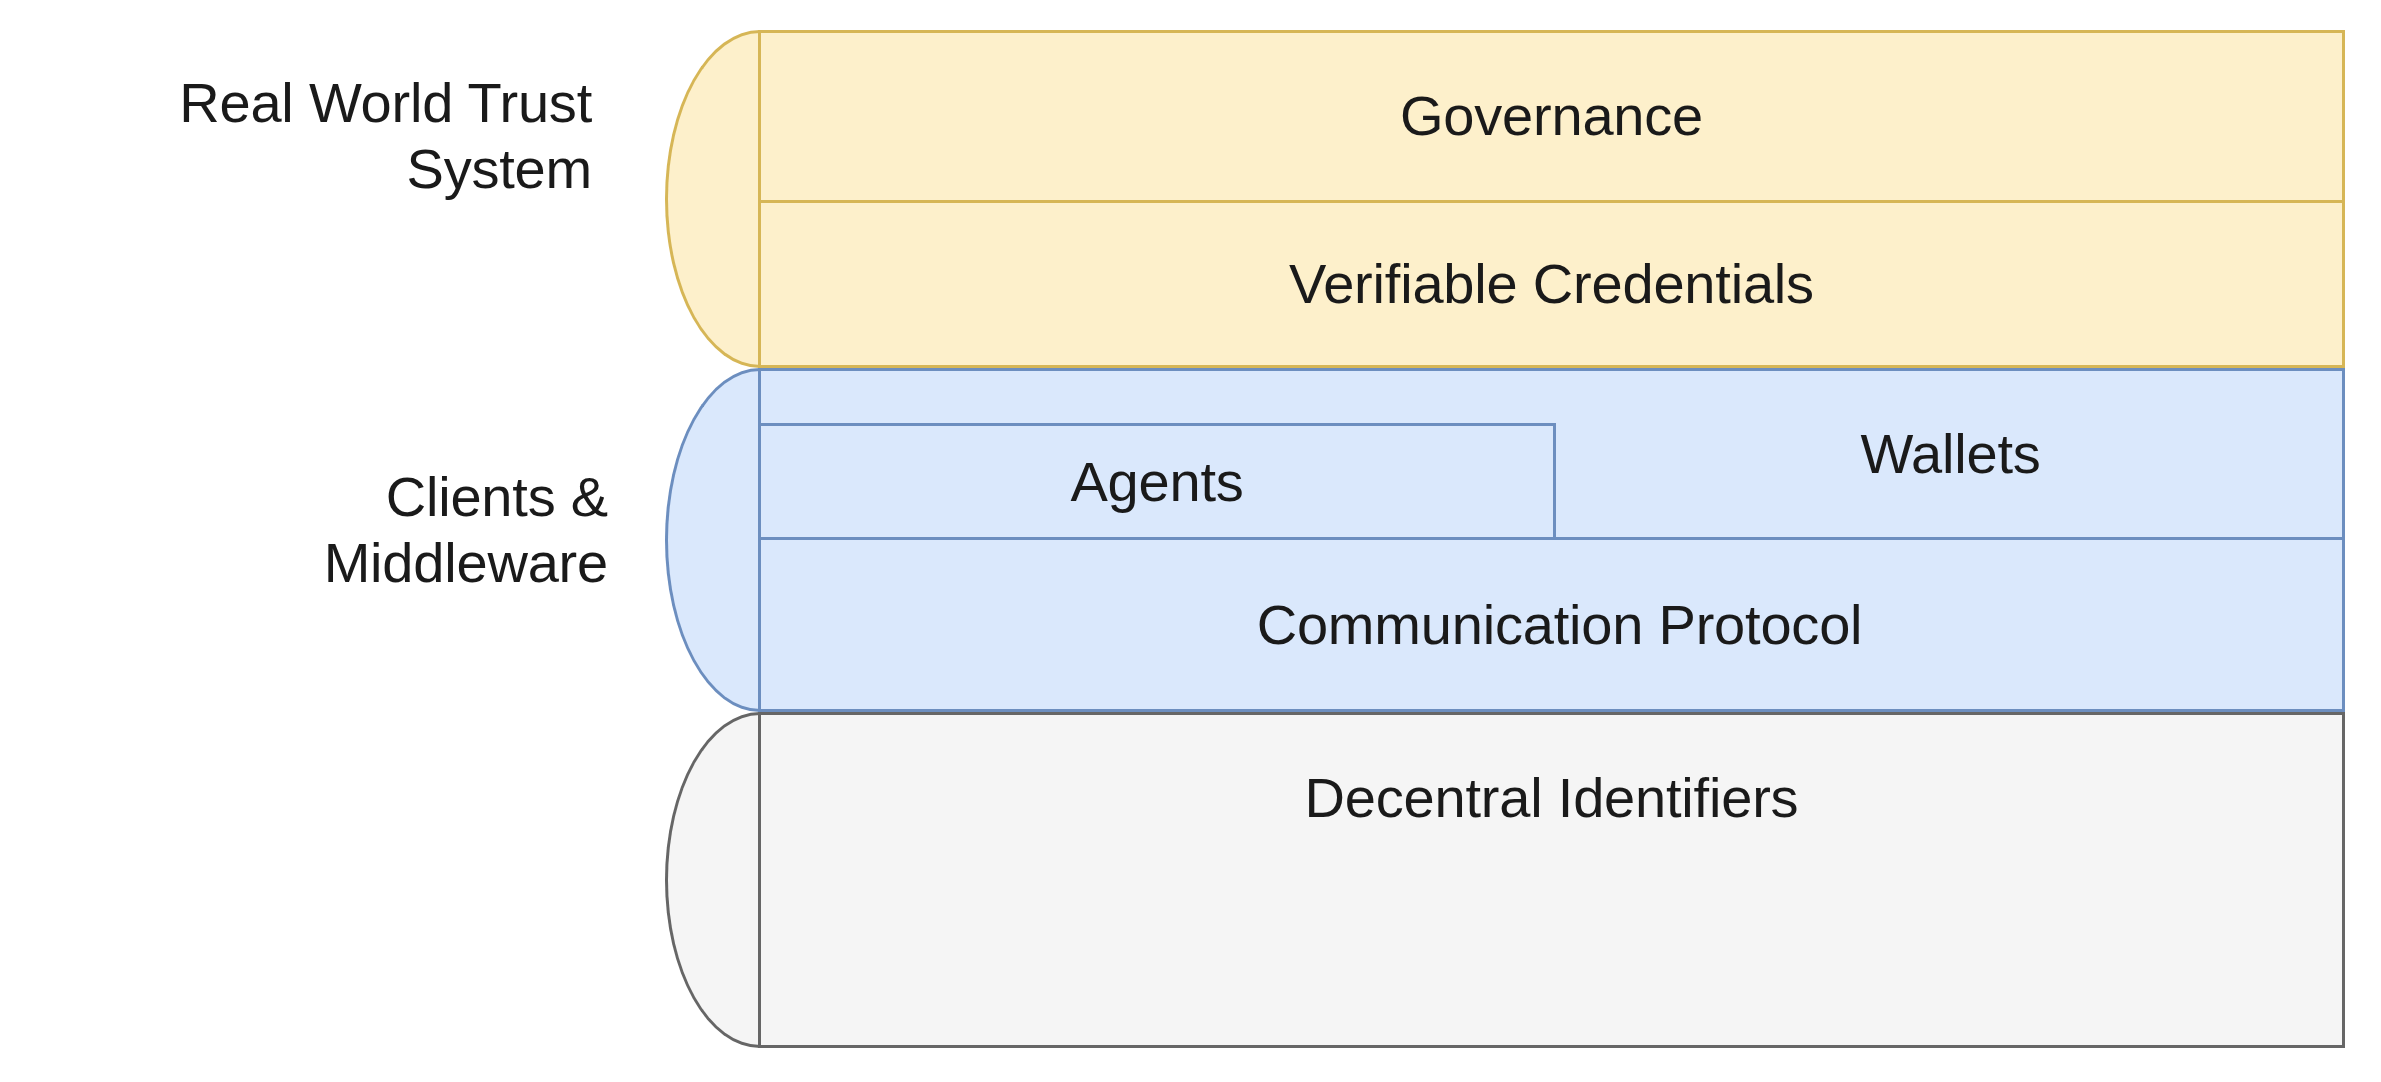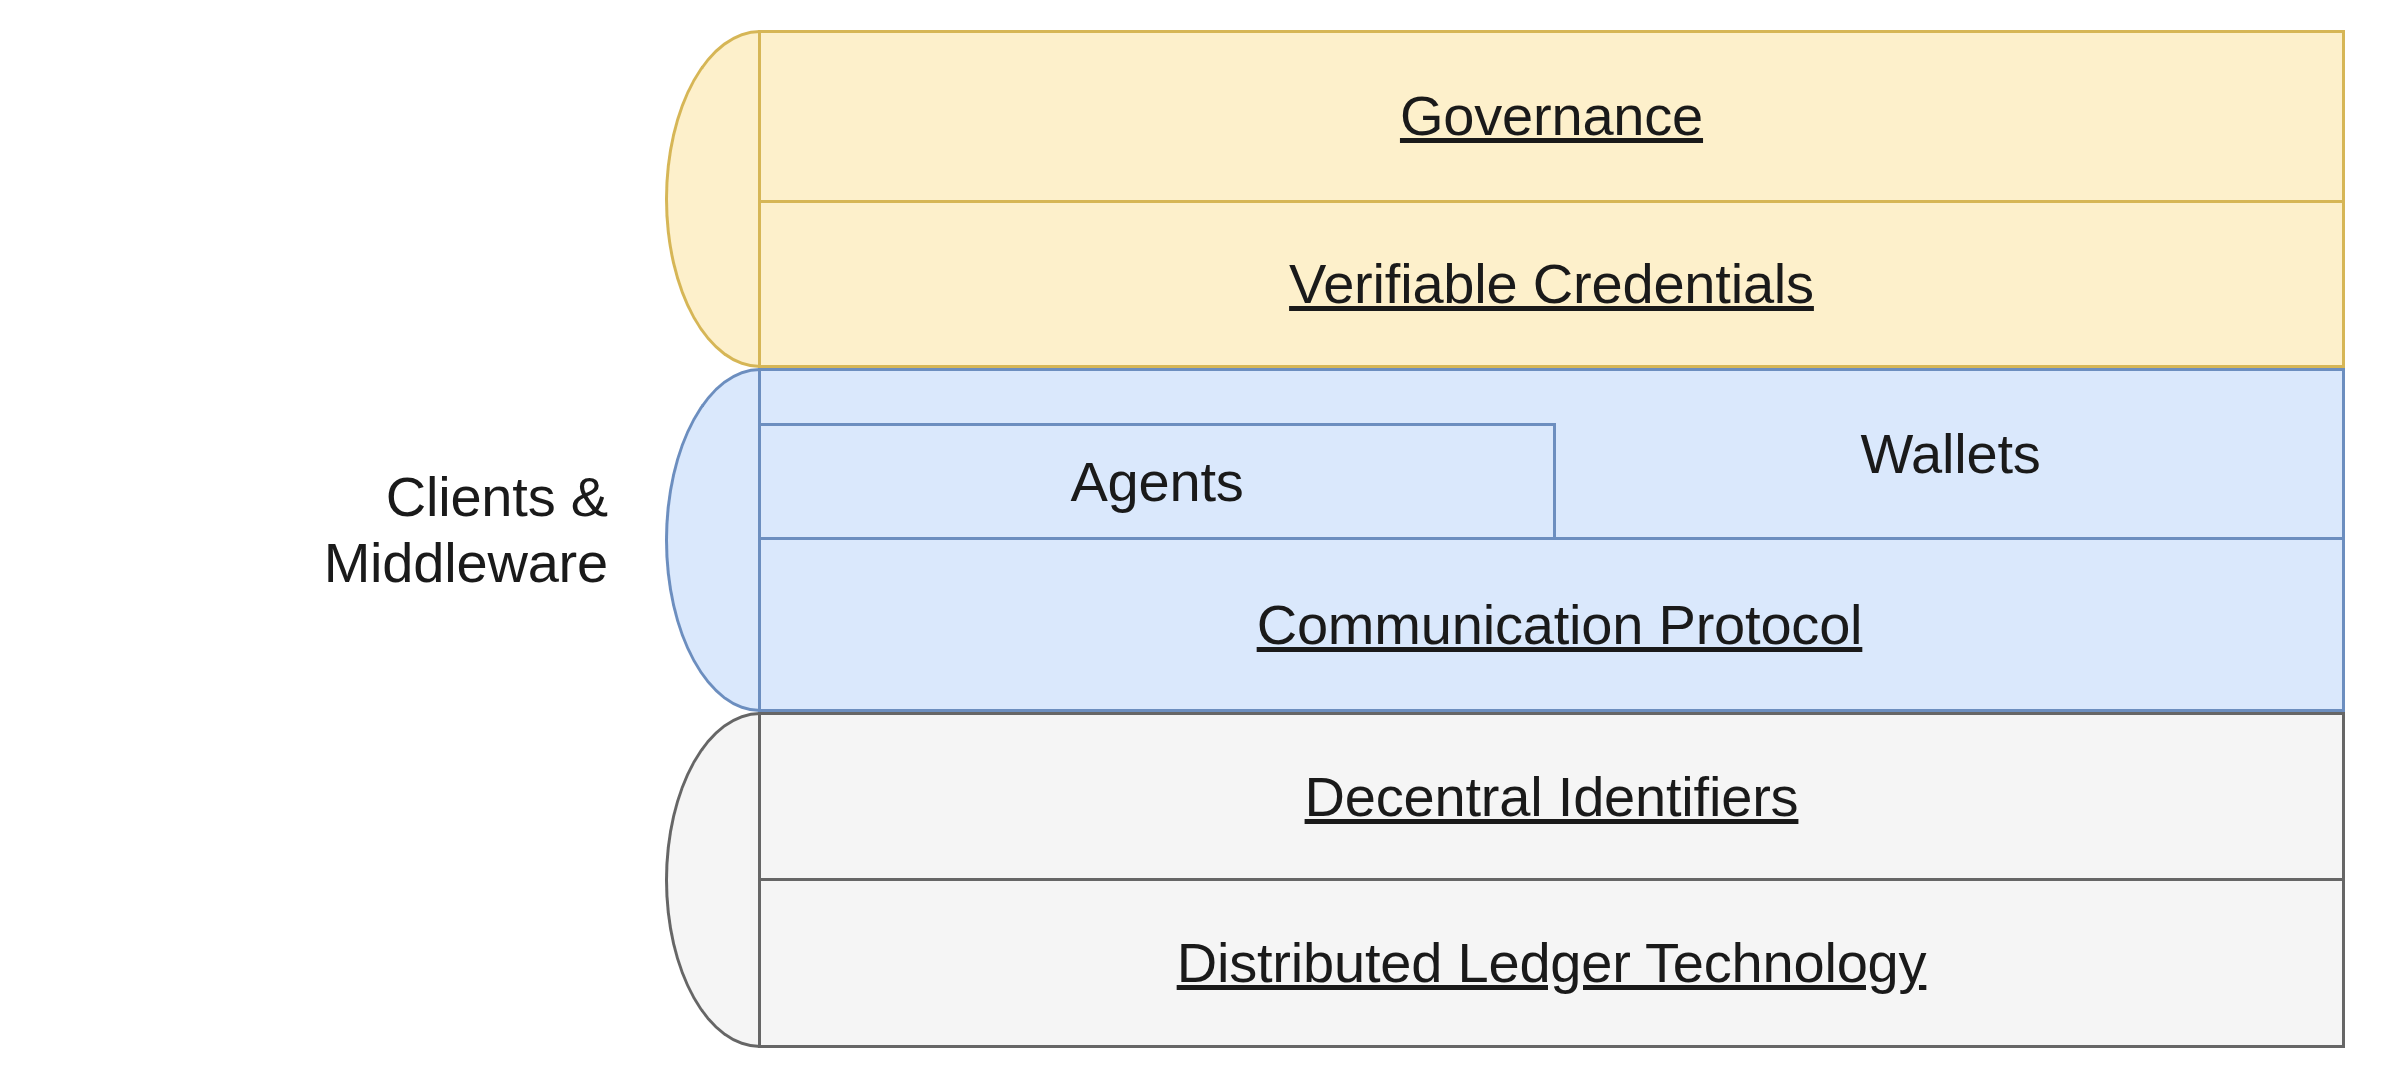--- a/index.html
+++ b/index.html
@@ -62,21 +62,20 @@
     left: 93px;          
     top: 0px;
     right: 0px;
     height: 100%;
     box-sizing: border-box;
     border-style: solid;
     border-width: 3px;
     z-index: 2;
     display: flex;
     flex-direction: column;
-    text-decoration: underline;
   }
   .band-row {
     position: relative;
     box-sizing: border-box;
     display: flex;
     align-items: center;
     justify-content: center;
   }
   .band-row + .band-row {
     border-top-style: solid;
@@ -138,20 +137,22 @@
   #band-technical-trust .band-body { background: #F5F5F5; border-color: #666666; }
   #band-technical-trust .band-row + .band-row { border-top-color: #666666; }
   #row-decentral-identifiers      { height: 166px; }               
   #row-distributed-ledger         { height: 170px; }               
 </style>
 </head>
 <body>
 
 <div id="stack-diagram">
 
+  <div id="label-real-world-trust-system" class="layer-label">Real World Trust
+System</div>
 
   <div id="label-clients-middleware" class="layer-label">Clients &amp;
 Middleware</div>
 
 
   <div id="band-real-world-trust" class="band">
     <div class="band-cap"></div>
     <div class="band-body">
 
       <div id="row-governance" class="band-row">
@@ -189,20 +190,17 @@
   </div>
 
   <div id="band-technical-trust" class="band">
     <div class="band-cap"></div>
     <div class="band-body">
 
       <div id="row-decentral-identifiers" class="band-row">
         <span class="row-text">Decentral Identifiers</span>
       </div>
 
-      <div id="row-distributed-ledger" class="band-row">
-        <span class="row-text">Distributed Ledger Technology</span>
-      </div>
 
     </div>
   </div>
 
 </div>
 
 </body></html>

